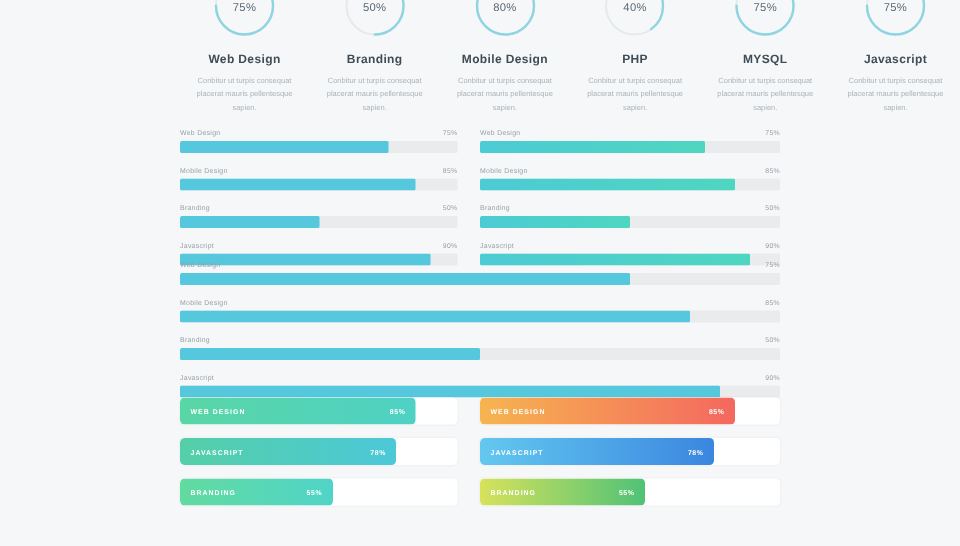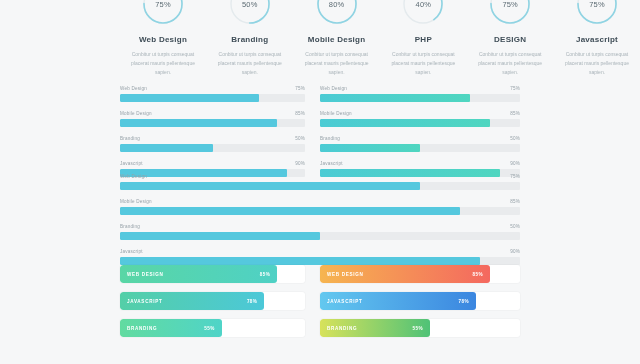--- a/index.html
+++ b/index.html
@@ -114,21 +114,21 @@
         <div class="c-desc">Conbitur ut turpis consequat placerat mauris pellentesque sapien.</div>
       </div>
       <div class="circle-col">
         <div class="ring">
           <svg viewBox="0 0 44 44">
             <circle cx="22" cy="22" r="19" fill="none" stroke="#e4eaed" stroke-width="1.4"></circle>
             <circle cx="22" cy="22" r="19" fill="none" stroke="#8fd4e3" stroke-width="1.6" stroke-linecap="round" stroke-dasharray="89.5353906273091 29.845130209103033"></circle>
           </svg>
           <div class="pct">75%</div>
         </div>
-        <div class="c-title">DESIGN</div>
+        <div class="c-title">MYSQL</div>
         <div class="c-desc">Conbitur ut turpis consequat placerat mauris pellentesque sapien.</div>
       </div>
       <div class="circle-col">
         <div class="ring">
           <svg viewBox="0 0 44 44">
             <circle cx="22" cy="22" r="19" fill="none" stroke="#e4eaed" stroke-width="1.4"></circle>
             <circle cx="22" cy="22" r="19" fill="none" stroke="#8fd4e3" stroke-width="1.6" stroke-linecap="round" stroke-dasharray="89.5353906273091 29.845130209103033"></circle>
           </svg>
           <div class="pct">75%</div>
         </div>

